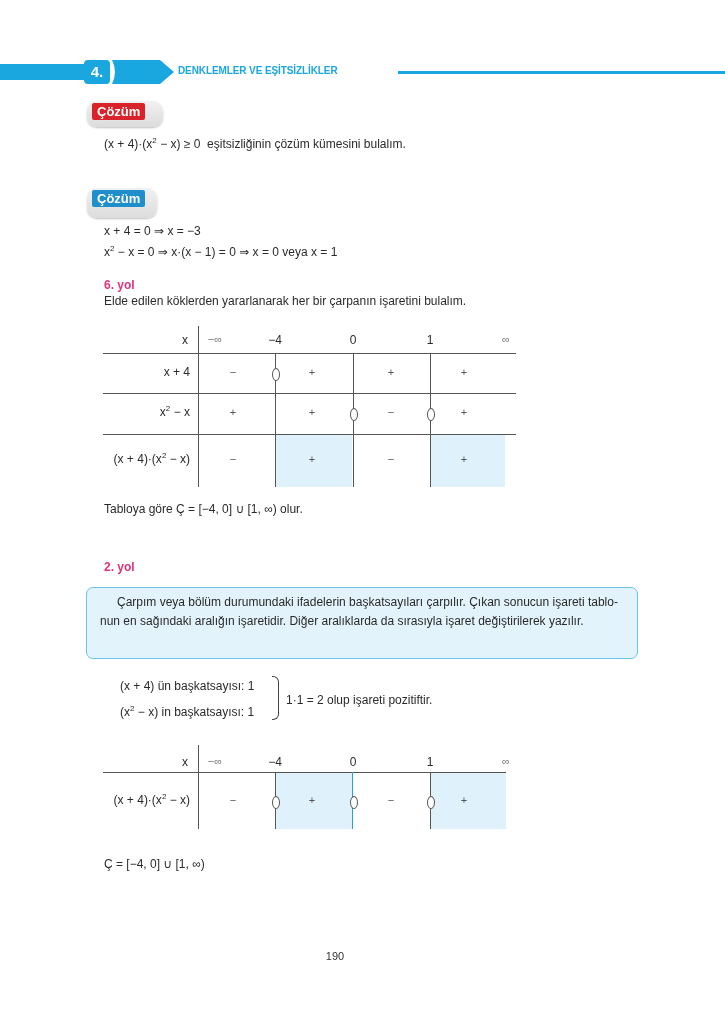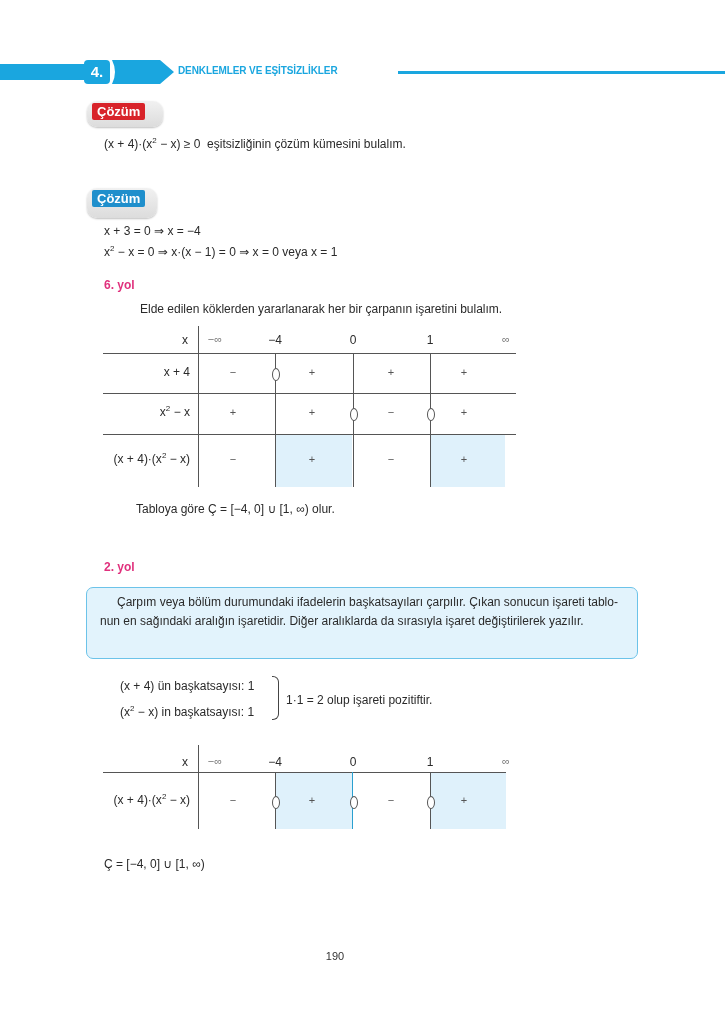--- a/index.html
+++ b/index.html
@@ -57,27 +57,27 @@
 <div class="abs badge-wrap ornek-wrap">
   <span class="badge ornek">Çözüm</span>
 </div>
 <div class="abs txt" style="left:104px; top:137px;">
   <span class="math">(x + 4)·(x</span><sup>2</sup><span class="math"> − x) ≥ 0</span>&nbsp;&nbsp;<span>eşitsizliğinin çözüm kümesini bulalım.</span>
 </div>
 
 <div class="abs badge-wrap cozum-wrap">
   <span class="badge cozum">Çözüm</span>
 </div>
-<div class="abs txt math" style="left:104px; top:224px;">x + 3 = 0 ⇒ x = −4</div>
+<div class="abs txt math" style="left:104px; top:224px;">x + 4 = 0 ⇒ x = −3</div>
 <div class="abs txt math" style="left:104px; top:245px;">
   <span>x</span><sup>2</sup><span> − x = 0 ⇒ x·(x − 1) = 0 ⇒ x = 0  veya  x = 1</span>
 </div>
 
 <div class="abs pink" style="left:104px; top:278px;">6. yol</div>
-<div class="abs txt" style="left:104px; top:302px;margin-left:36px;">Elde edilen köklerden yararlanarak her bir çarpanın işaretini bulalım.</div>
+<div class="abs txt" style="left:104px; top:294px;">Elde edilen köklerden yararlanarak her bir çarpanın işaretini bulalım.</div>
 
 <div class="tbl" id="table1" style="left:0; top:0;">
     <div class="shade" style="left: 276px; top: 434px; width: 76px; height: 53px;"></div>
     <div class="shade" style="left: 431px; top: 434px; width: 74px; height: 53px;"></div>
     <div class="hline" style="left: 103px; top: 353px; width: 413px;"></div>
     <div class="hline" style="left: 103px; top: 393px; width: 413px;"></div>
     <div class="hline" style="left: 103px; top: 434px; width: 413px;"></div>
     <div class="vline" style="left: 198px; top: 326px; height: 161px;"></div>
     <div class="vline" style="left: 275px; top: 353px; height: 134px;"></div>
     <div class="vline" style="left: 353px; top: 353px; height: 134px;"></div>
@@ -101,21 +101,21 @@
     <div class="sign" style="left: 464px; top: 406px;">+</div>
     <div class="root" style="left: 353.5px; top: 408px;"></div>
     <div class="root" style="left: 430.5px; top: 408px;"></div>
     <div class="rowlabel" style="left: 100px; width: 90px; top: 452px;"><span>(x + 4)·(x</span><sup>2</sup><span> − x)</span></div>
     <div class="sign" style="left: 233px; top: 453px;">−</div>
     <div class="sign" style="left: 312px; top: 453px;">+</div>
     <div class="sign" style="left: 391px; top: 453px;">−</div>
     <div class="sign" style="left: 464px; top: 453px;">+</div>
   </div>
 
-<div class="abs txt" style="left:104px; top:502px;margin-left:32px;">Tabloya göre Ç = [−4, 0] ∪ [1, ∞) olur.</div>
+<div class="abs txt" style="left:104px; top:502px;">Tabloya göre Ç = [−4, 0] ∪ [1, ∞) olur.</div>
 
 <div class="abs pink" style="left:104px; top:560px;">2. yol</div>
 
 <div class="abs infobox">
   <p style="left:13px; top:24px;">nun en sağındaki aralığın işaretidir. Diğer aralıklarda da sırasıyla işaret değiştirilerek yazılır.</p>
   <p style="left:30px; top:5px;">Çarpım veya bölüm durumundaki ifadelerin başkatsayıları çarpılır. Çıkan sonucun işareti tablo-</p>
 </div>
 
 <div class="abs txt" style="left:120px; top:679px;">(x + 4) ün başkatsayısı: 1</div>
 <div class="abs txt" style="left:120px; top:705px;">

